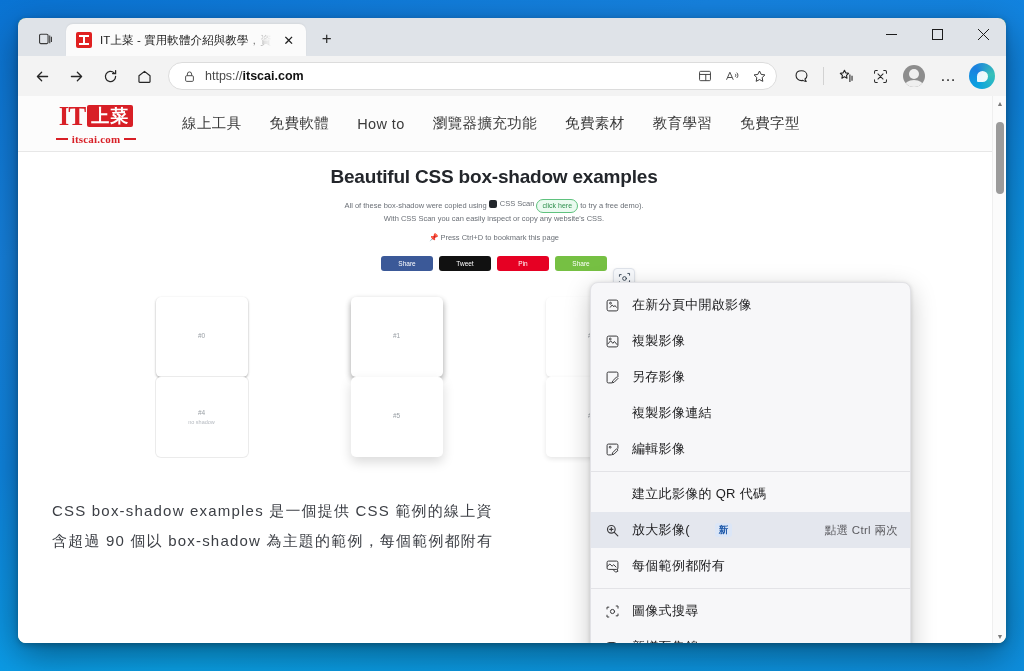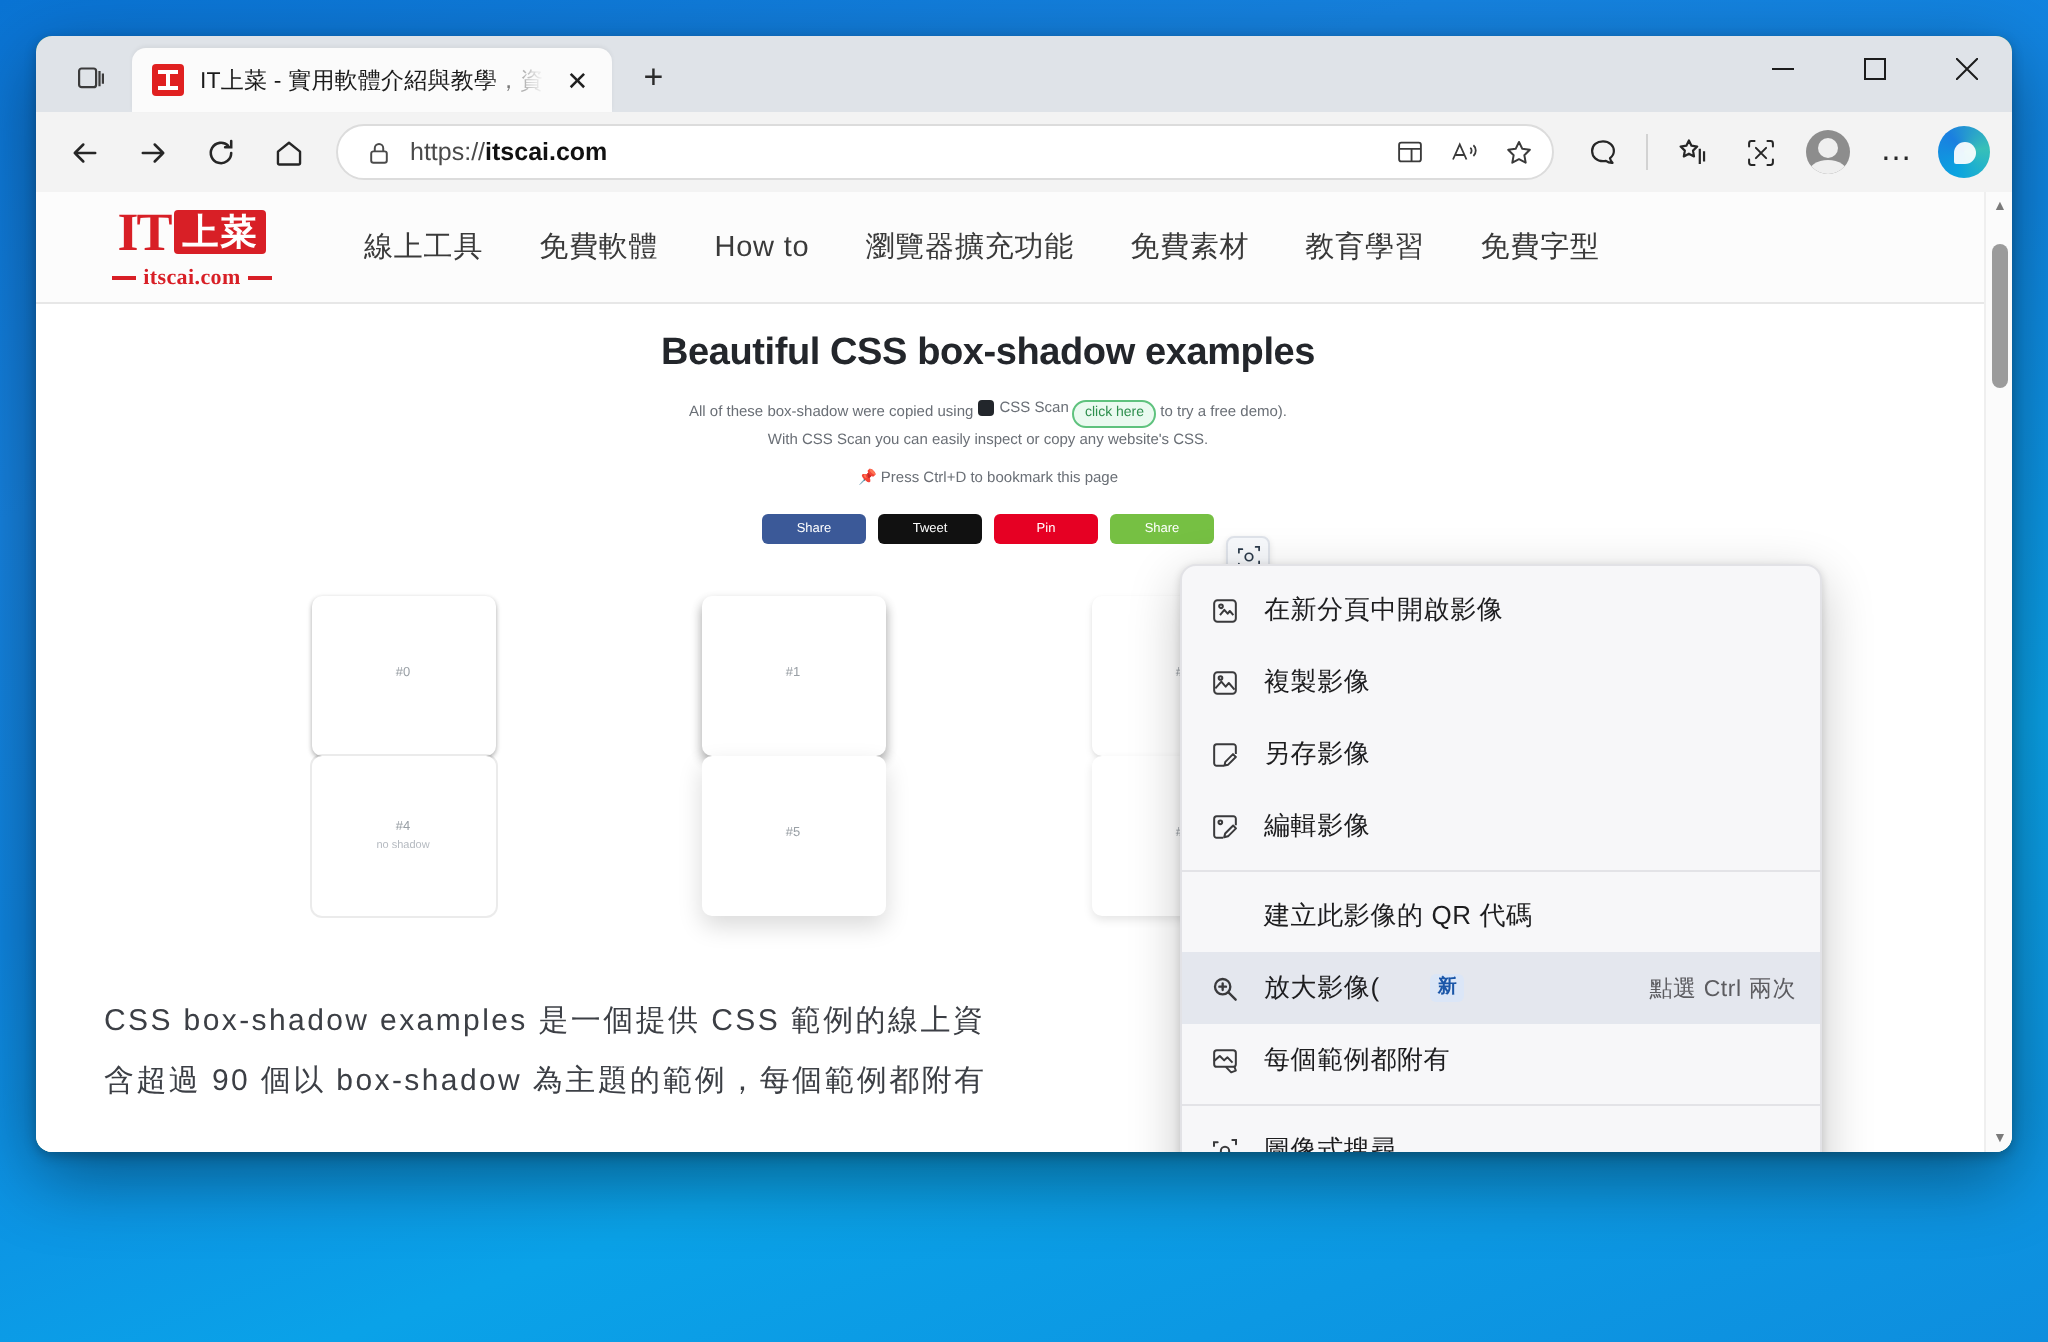--- a/index.html
+++ b/index.html
@@ -7,21 +7,21 @@
     width:1024px; height:671px; overflow:hidden;
     font-family:"Liberation Sans","DejaVu Sans",sans-serif;
   }
   body{
     background: linear-gradient(160deg,#0a74d4 0%,#1682df 25%,#0f85e0 45%,#0aa2e8 70%,#0e8ede 100%);
     position:relative;
   }
 
   
   #browser-window{
-    position:absolute; left:18px; top:18px; width:988px; height:558px;
+    position:absolute; left:18px; top:18px; width:988px; height:625px;
     background:#15803d; border-radius:8px;
     box-shadow:0 12px 38px rgba(0,0,0,.42), 0 2px 6px rgba(0,0,0,.25);
     overflow:hidden;
     display:flex; flex-direction:column;
   }
 
   
   .titlebar{
     height:38px; background:#dfe3e8; display:flex; align-items:flex-end;
     position:relative; flex:0 0 38px;
@@ -450,20 +450,24 @@
         <div class="ctx-item">
           <span class="ctx-ico">
             <svg width="15" height="15" viewBox="0 0 18 18" fill="none" stroke="currentColor" stroke-width="1.2" stroke-linejoin="round">
                 <path d="M15.5 8.4V4a1.5 1.5 0 0 0-1.5-1.5H4A1.5 1.5 0 0 0 2.5 4v10A1.5 1.5 0 0 0 4 15.5h4.5"></path>
                 <path d="M15.5 10.2l-4.6 4.6-2.2.5.5-2.2 4.6-4.6z"></path>
               </svg>
           </span>
           <span class="ctx-label">另存影像</span>
         </div>
 
+        <div class="ctx-item">
+          <span class="ctx-ico blank"></span>
+          <span class="ctx-label">複製影像連結</span>
+        </div>
 
         <div class="ctx-item">
           <span class="ctx-ico">
             <svg width="15" height="15" viewBox="0 0 18 18" fill="none" stroke="currentColor" stroke-width="1.2" stroke-linejoin="round">
                 <path d="M15.5 8V4a1.5 1.5 0 0 0-1.5-1.5H4A1.5 1.5 0 0 0 2.5 4v10A1.5 1.5 0 0 0 4 15.5h4"></path>
                 <circle cx="6.2" cy="6.2" r="1.1"></circle>
                 <path d="M15.6 9.8l-4.8 4.8-2.3.6.6-2.3 4.8-4.8z"></path>
               </svg>
           </span>
           <span class="ctx-label">編輯影像</span>

